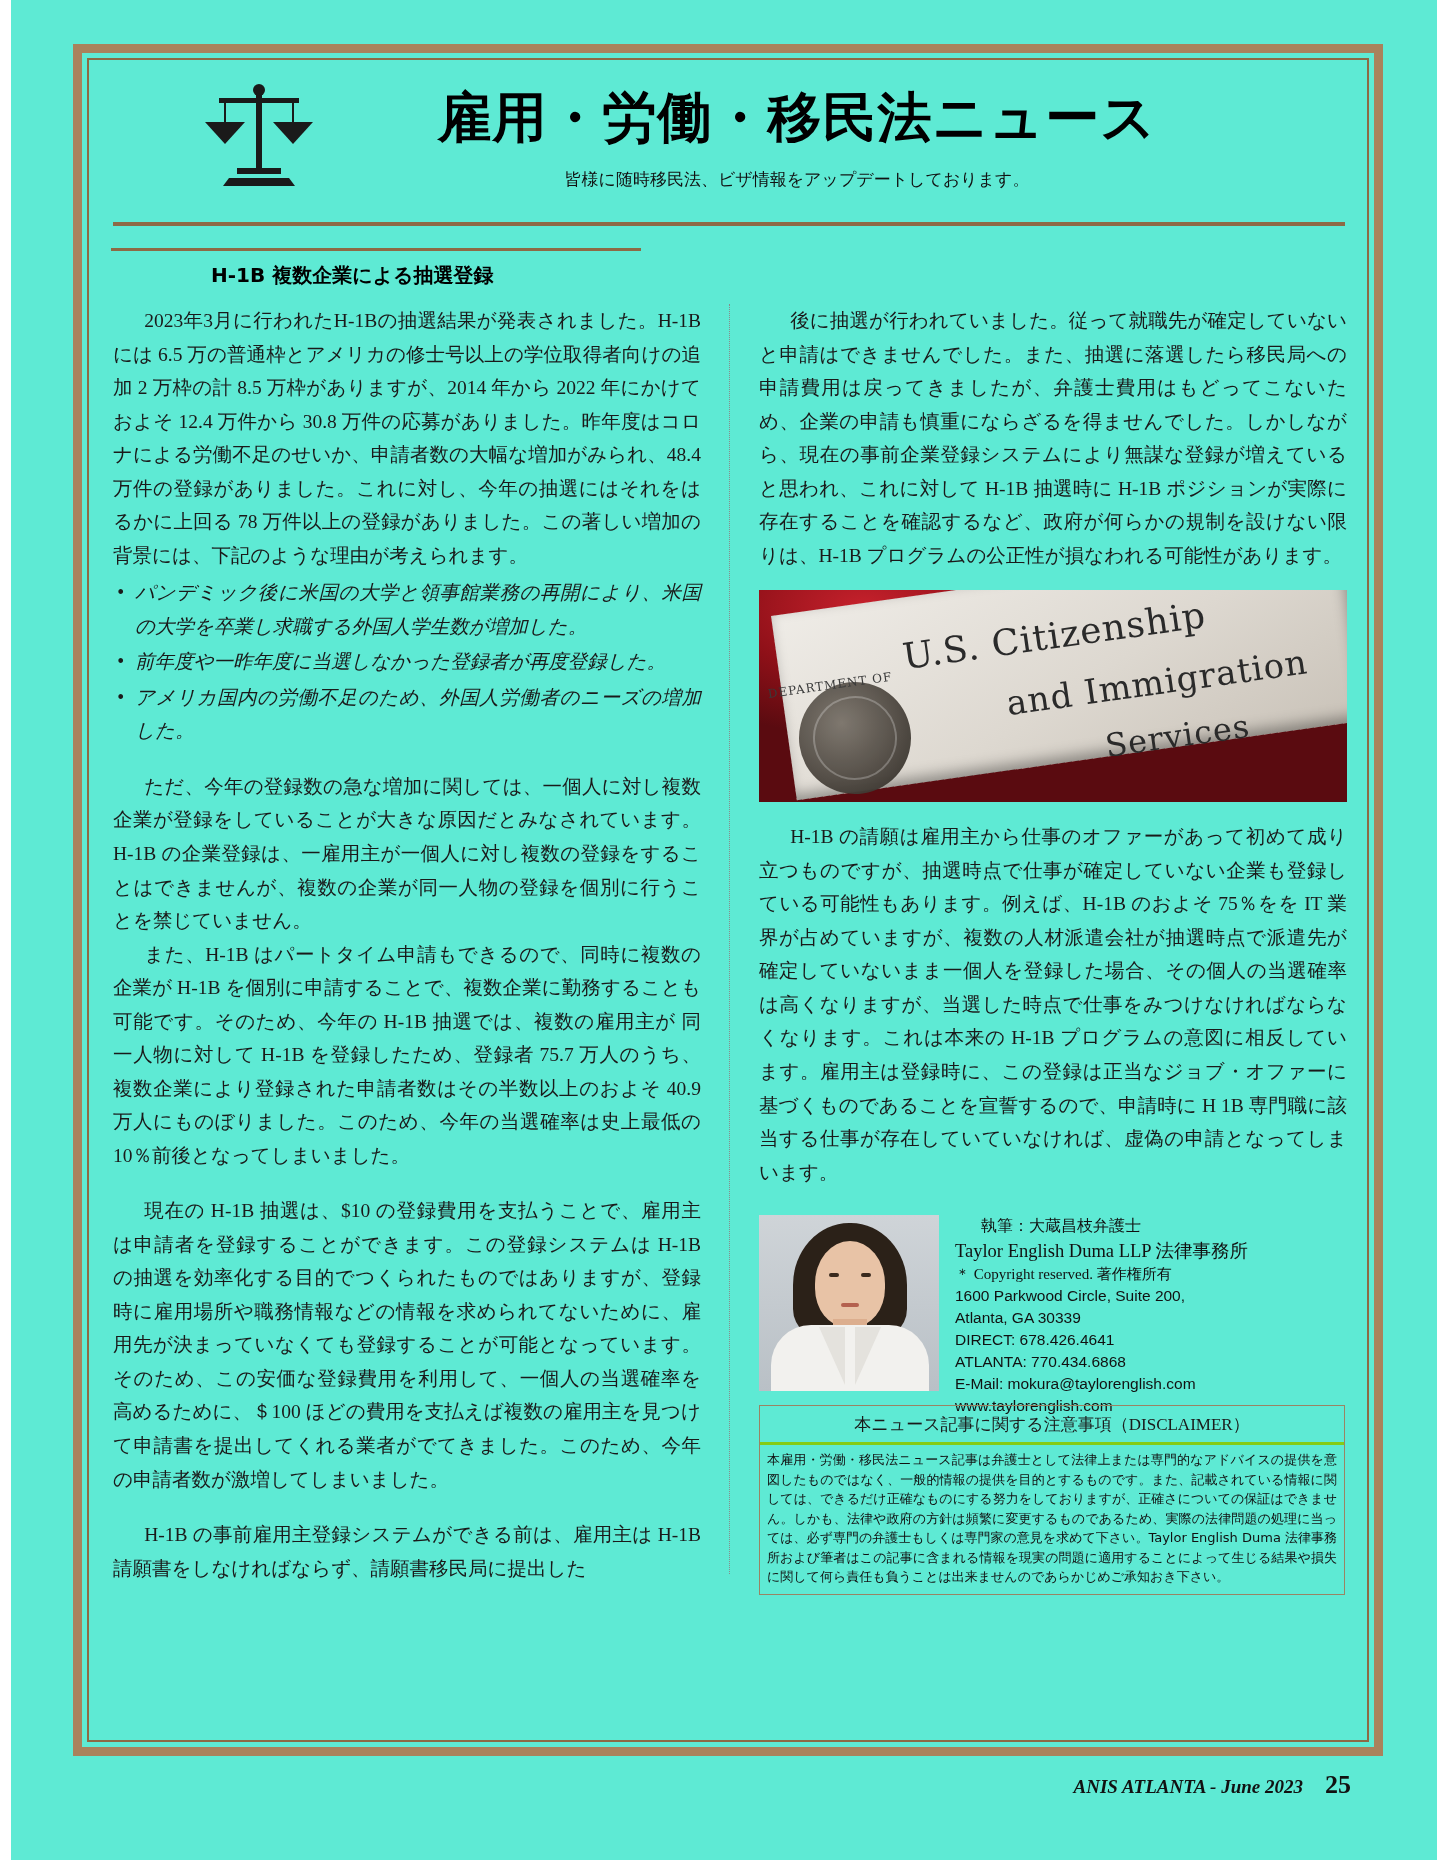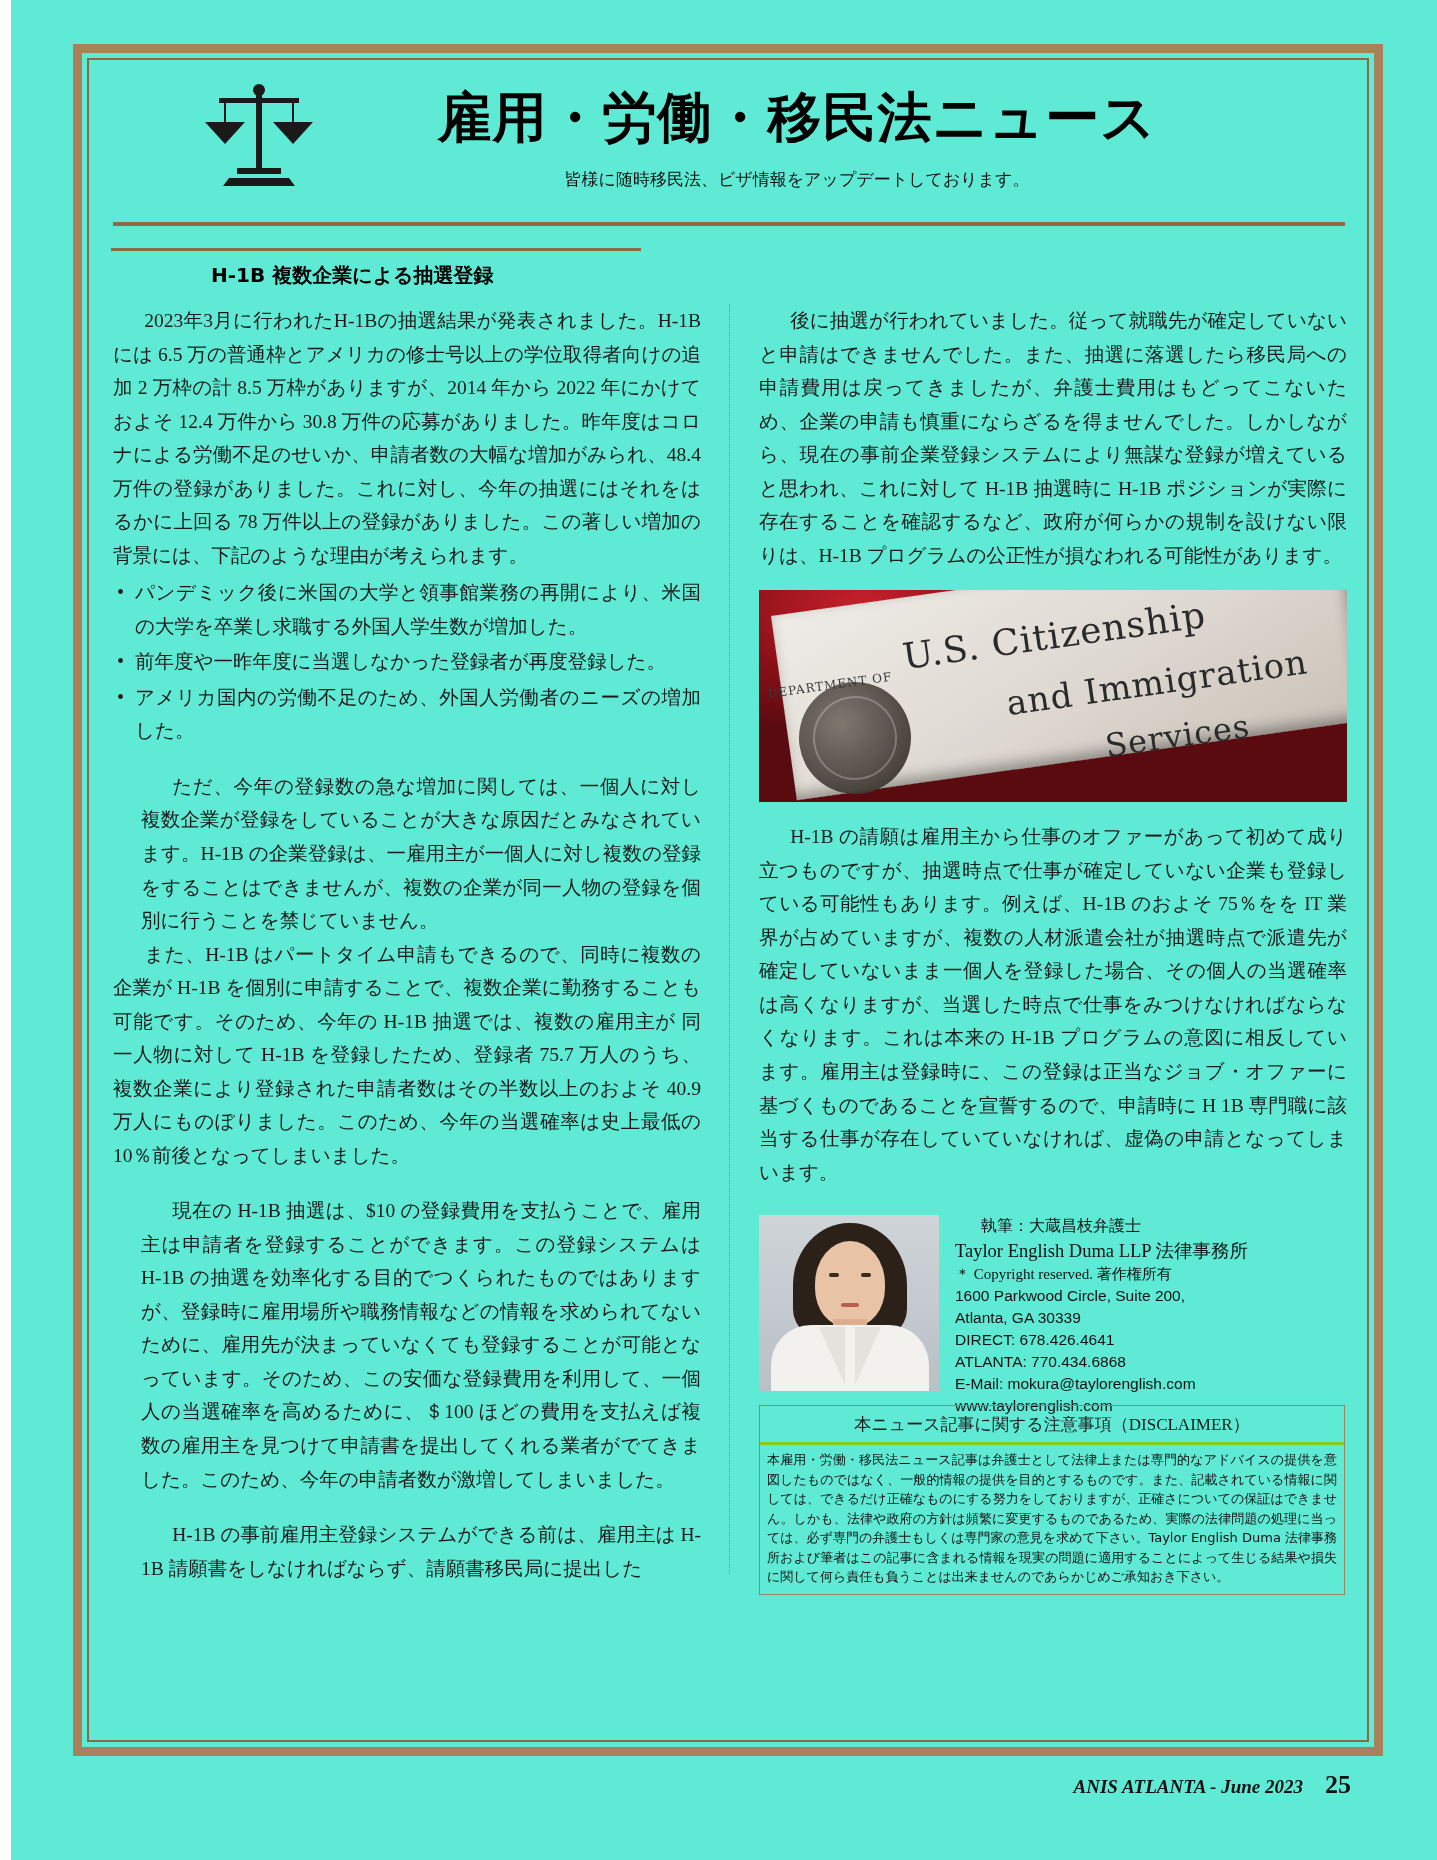--- a/index.html
+++ b/index.html
@@ -141,25 +141,26 @@
     left: 622px;
     top: 0;
     width: 0;
     height: 1270px;
     border-left: 1px dotted #8a8a8a;
   }
   p {
     margin: 0 0 0 0;
     text-indent: 1.6em;
   }
-  p.gap { margin-top: 22px; margin-left: 28px; }
+  p.gap { margin-top: 22px; }
   ul.bullets {
     list-style: none;
     margin: 4px 0 0 0;
     padding: 0;
+    font-style: italic;
   }
   ul.bullets li {
     position: relative;
     padding-left: 22px;
     margin-bottom: 2px;
     text-align: justify;
   }
   ul.bullets li:before {
     content: "\2022";
     position: absolute;

